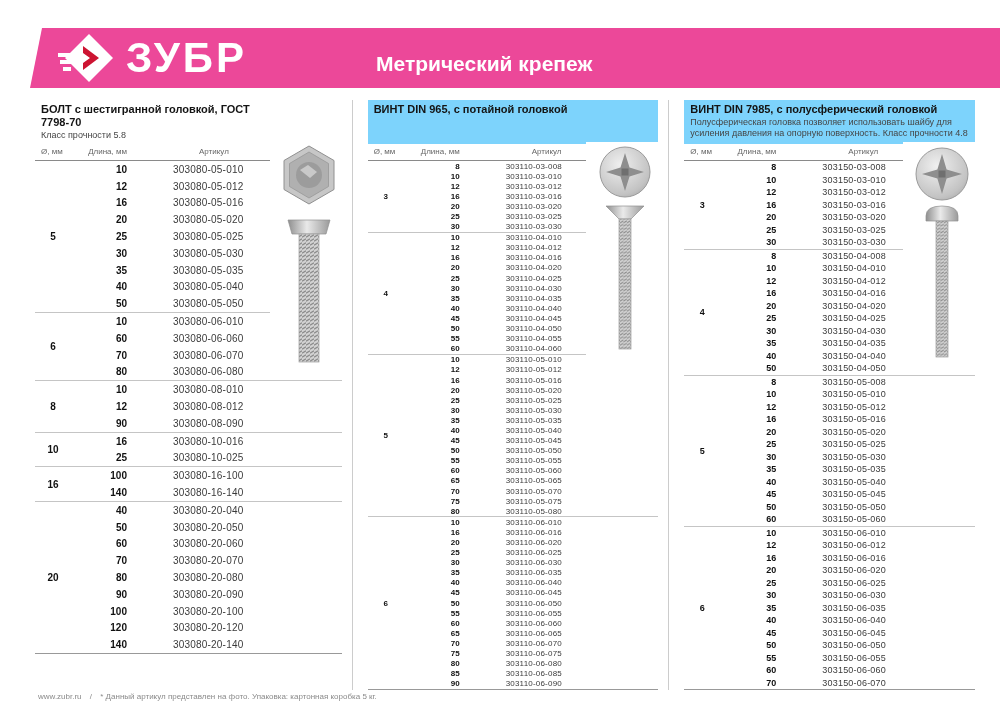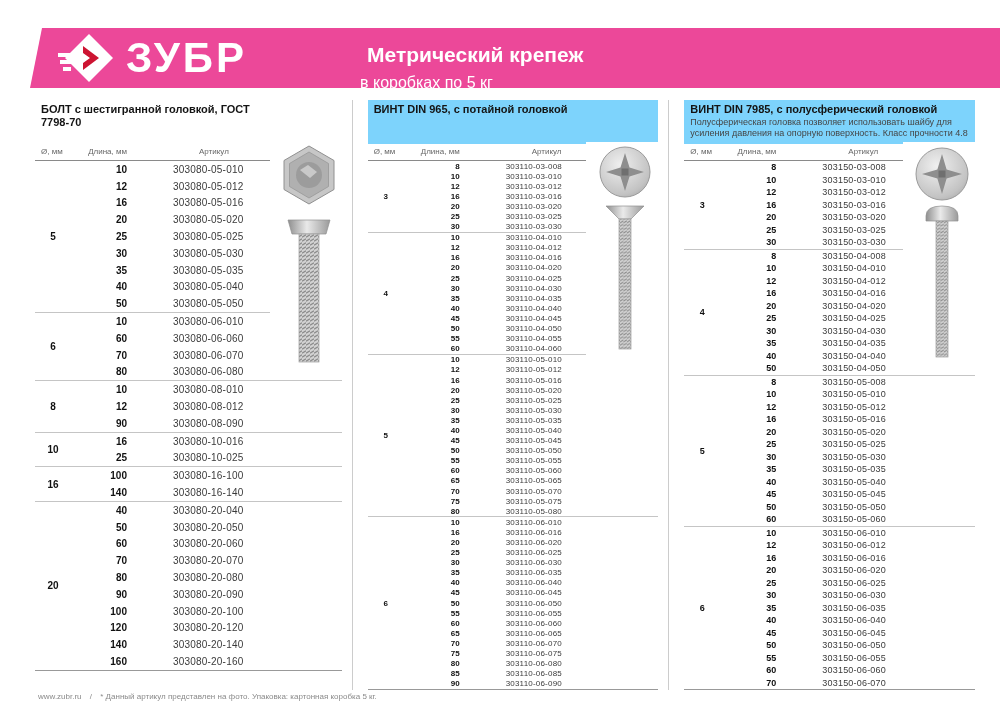--- a/index.html
+++ b/index.html
@@ -10,21 +10,21 @@
   }
   
   .banner {
     position:absolute; left:30px; top:28px; width:970px; height:60px;
     background:#cd1432; color:#fff;
     clip-path:polygon(12px 0, 100% 0, 100% 100%, 0 100%);
   }
   .brand { position:absolute; left:28px; top:5px; display:flex; align-items:center; gap:12px; }
   .brand-text { font-size:42px; font-weight:bold; letter-spacing:3px; line-height:50px; }
   .title-block { position:absolute; left:330px; top:8px; }
-  .page-title { font-size:21px; font-weight:bold; margin:7px; }
+  .page-title { font-size:21px; font-weight:bold; margin:16px; }
   .page-subtitle { font-size:16px; margin-top:3px; }
 
   
   #tables {
     position:absolute; left:35px; top:100px; width:950px;
     display:grid; grid-template-columns:1fr 1fr 1fr;
   }
   .section { position:relative; padding-right:10px; box-sizing:border-box; }
   .section + .section { border-left:1px solid #cccccc; padding-left:15px; }
 
@@ -74,20 +74,21 @@
   <div class="title-block">
     <div class="page-title">Метрический крепеж</div>
     <div class="page-subtitle">в коробках по 5 кг</div>
   </div>
 </header>
 
 <main id="tables">
     <section class="section" style="--rh: 16.8px; --fs: 10px;">
       <div class="thead">
        <div class="t-title">БОЛТ с шестигранной головкой, ГОСТ 7798-70</div>
+       <div class="t-desc">Класс прочности 5.8</div>
      </div>
      <div class="colheads">
        <span class="ch-d">Ø, мм</span>
        <span class="ch-l">Длина, мм</span>
        <span class="ch-a">Артикул</span>
      </div>
      <div class="tbody">
         <div class="group">
           <div class="dia">5</div>
        <div class="rows">
@@ -224,24 +225,20 @@
               <span class="len">100</span>
          <span class="art">303080-20-100</span>
             </div>
             <div class="row">
               <span class="len">120</span>
          <span class="art">303080-20-120</span>
             </div>
             <div class="row">
               <span class="len">140</span>
          <span class="art">303080-20-140</span>
-            </div>
-            <div class="row">
-              <span class="len">160</span>
-         <span class="art">303080-20-160</span>
             </div>
           </div>
         </div>
       </div>
      <div class="photo"><svg width="78" height="228" viewBox="0 0 78 228">
   <defs>
    <linearGradient id="hb-g" x1="0" y1="0" x2="1" y2="0">
      <stop offset="0" stop-color="#8f8f8f"></stop>
               <stop offset="0.45" stop-color="#e9e9e9"></stop>
               <stop offset="1" stop-color="#9a9a9a"></stop>

